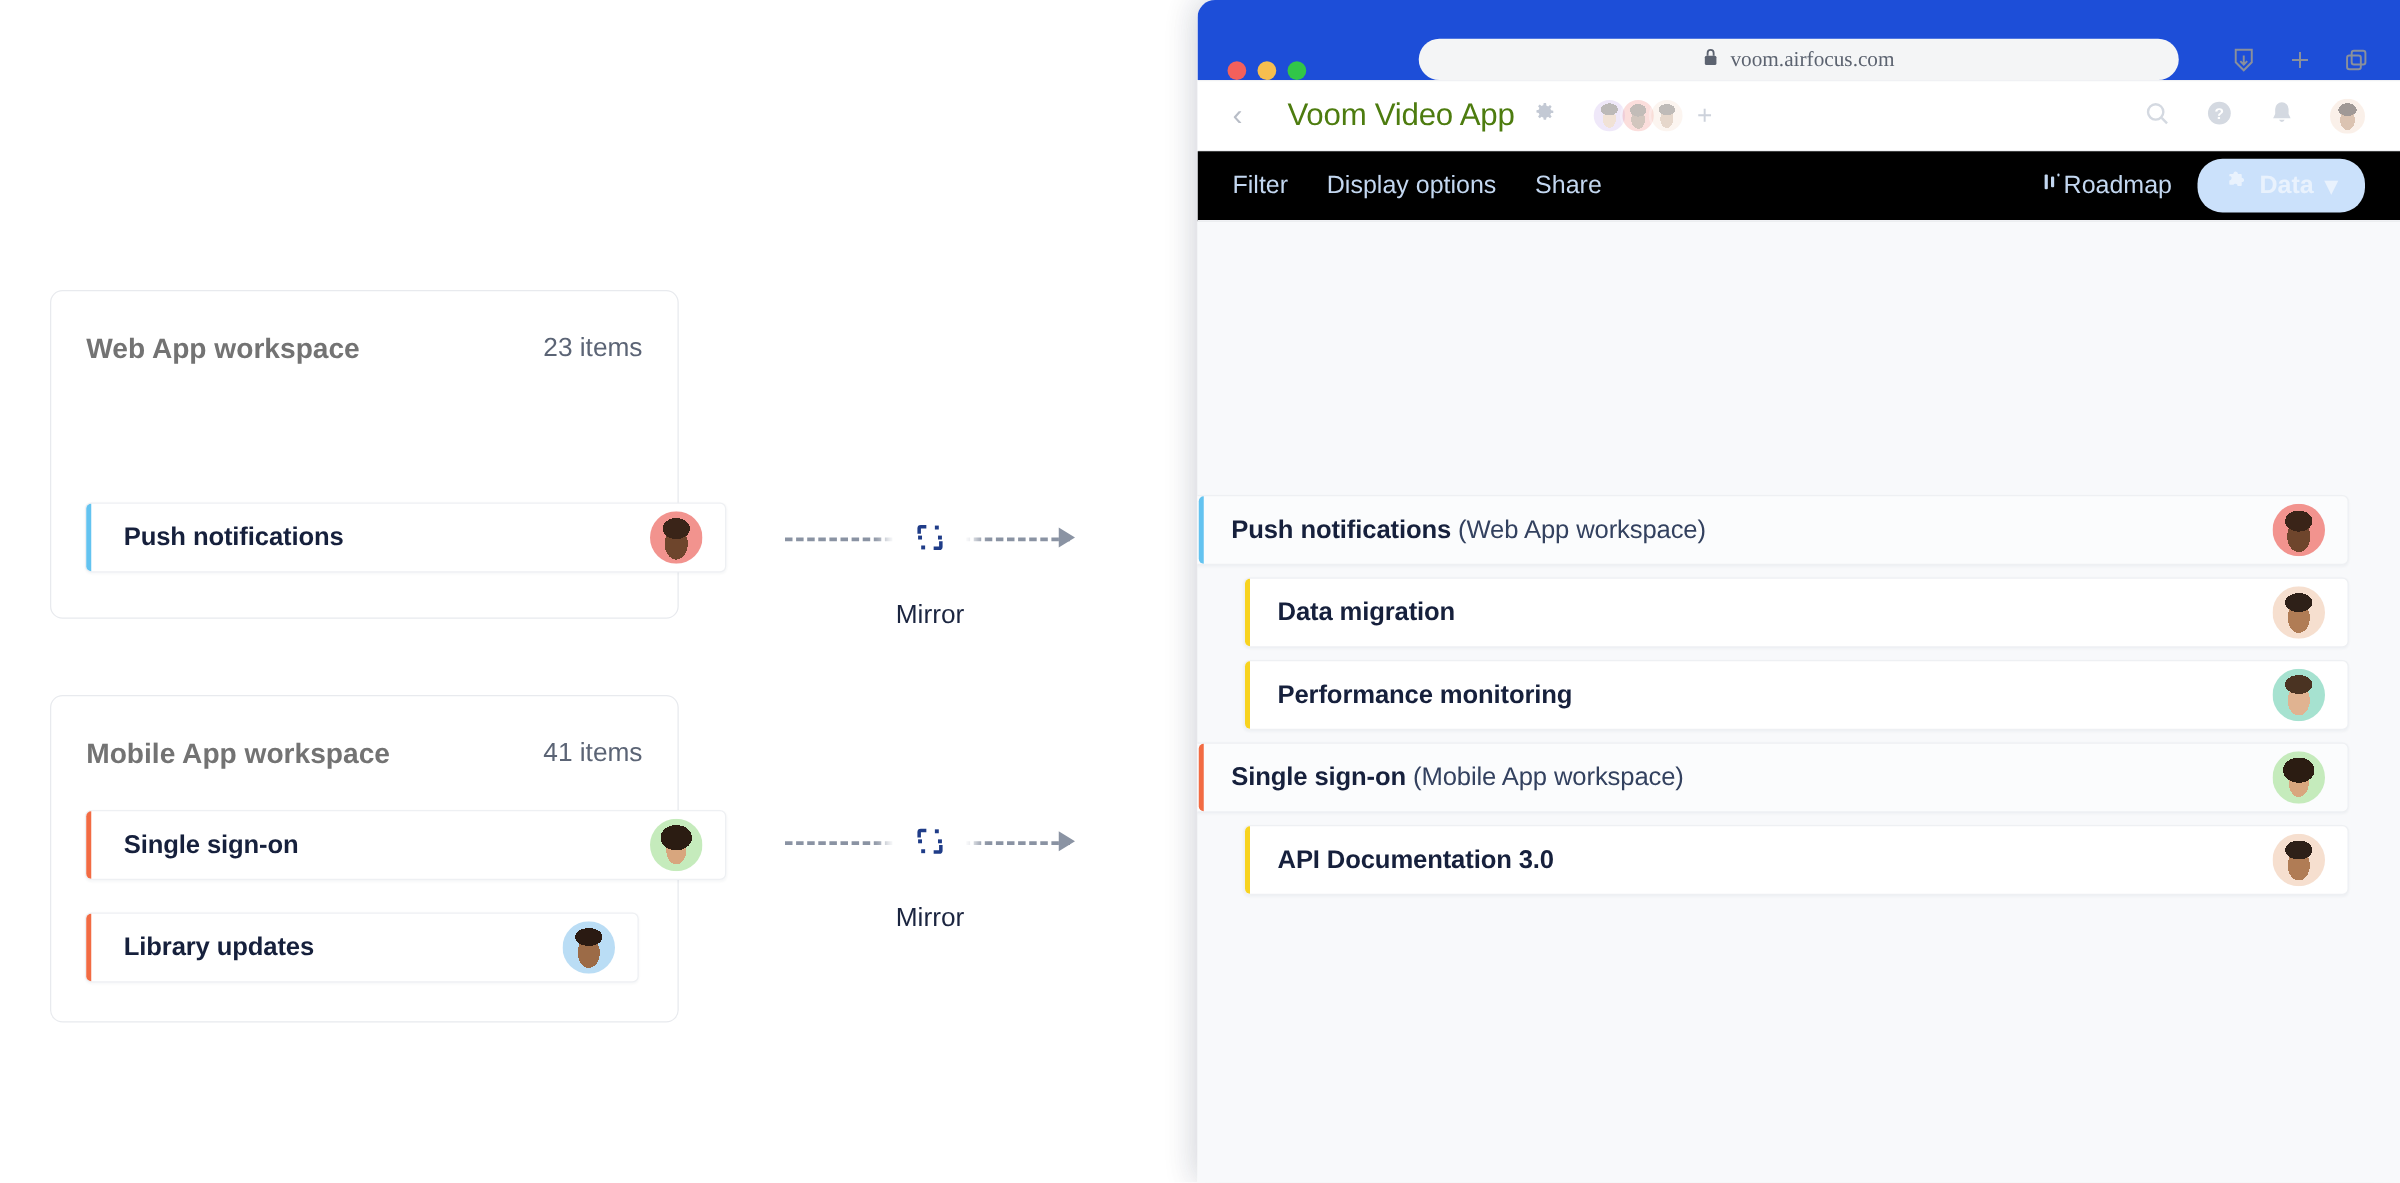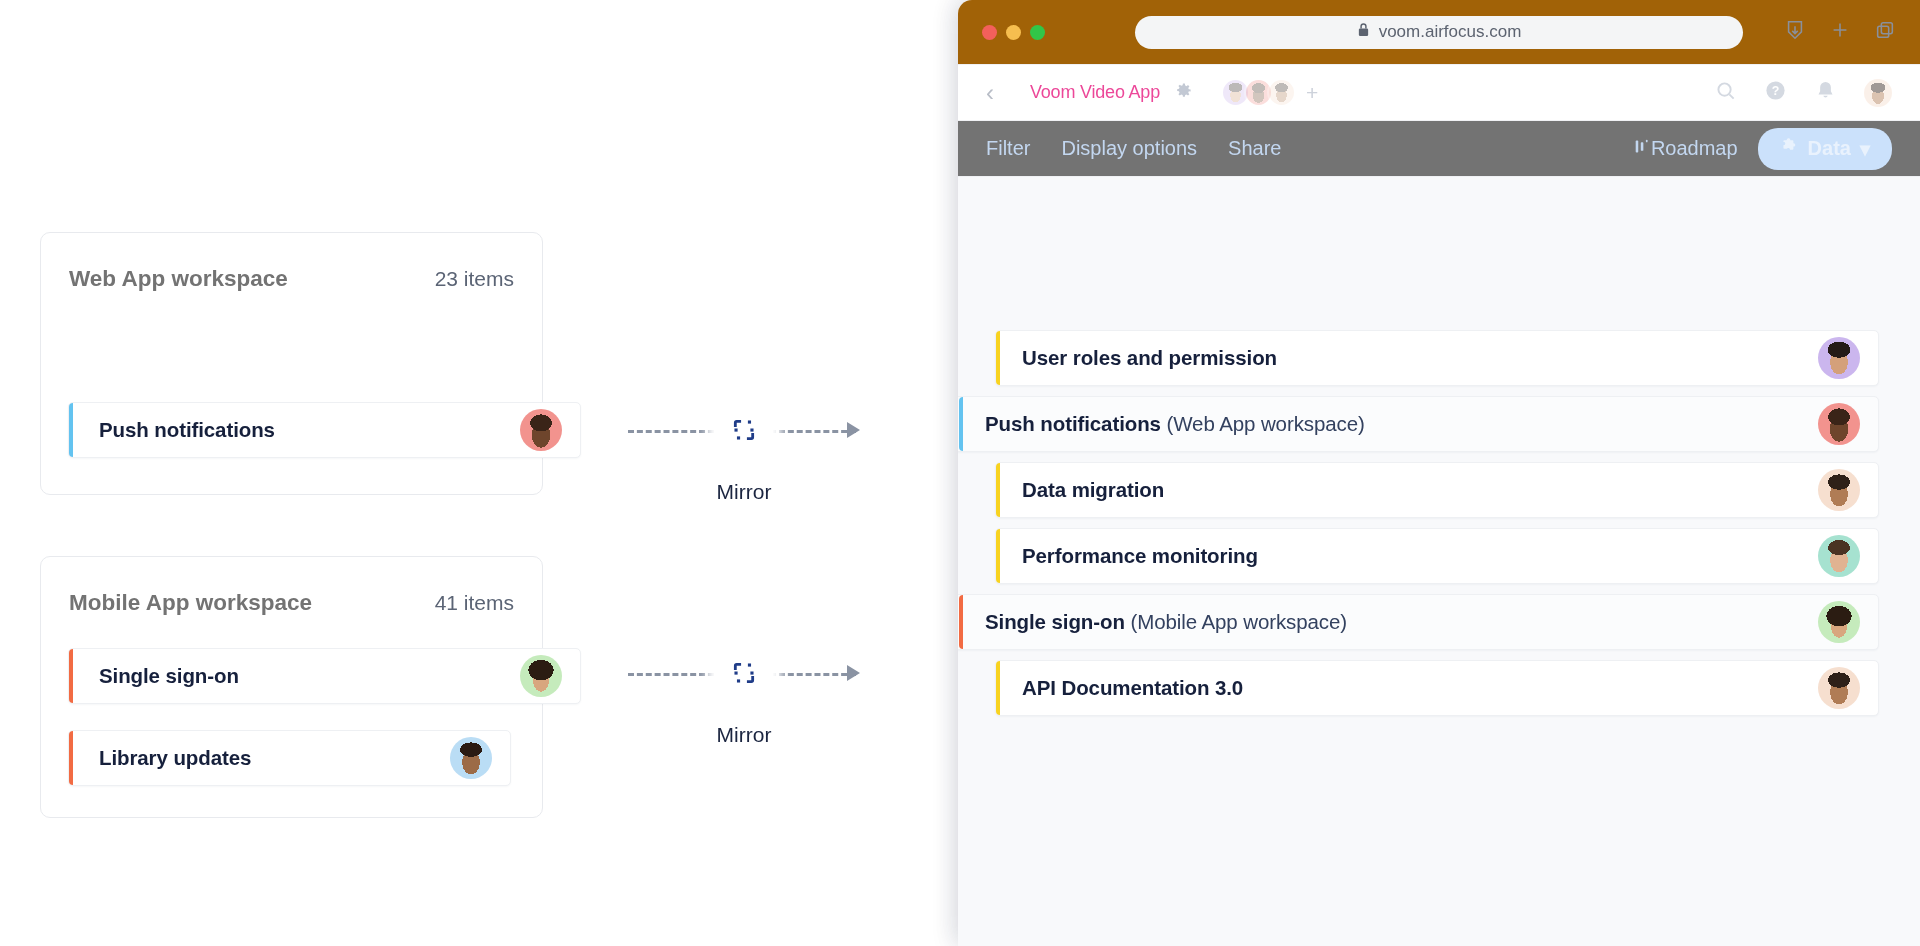--- a/index.html
+++ b/index.html
@@ -86,22 +86,23 @@
 
   
   .browser {
     position: absolute; left: 958px; top: 0; width: 962px; height: 946px;
     background: #fff;
     border-radius: 14px 0 0 0;
     box-shadow: -2px 0 26px rgba(30,40,70,0.13), 0 -2px 26px rgba(30,40,70,0.10);
     overflow: hidden;
   }
   .chrome-bar {
-    height: 64px; display: flex; align-items: center; padding: 0 24px; background: #a16207;
+    height: 64px; display: flex; align-items: flex-end; padding: 0 24px; background: #1d4ed8;
     position: relative;
+    font-family: Liberation Serif, serif;
   }
   .dots { display: flex; gap: 9px; align-items: center; }
   .dot { width: 15px; height: 15px; border-radius: 50%; }
   .dot.red { background: #F3605B; }
   .dot.yellow { background: #F6BE4F; }
   .dot.green { background: #31C648; }
 
   .urlbar {
     position: absolute; left: 50%; transform: translateX(-50%);
     width: 608px; height: 33px; background: #F4F5F6; border-radius: 17px;
@@ -109,31 +110,31 @@
     color: #5C6370; font-size: 17px;
   }
   .chrome-icons { margin-left: auto; display: flex; align-items: center; gap: 23px; color: #8A909B; }
 
   .app-bar {
     height: 57px; display: flex; align-items: center; padding: 0 28px;
     border-top: 1px solid #F0F1F4; border-bottom: 1px solid #F0F1F4; background: #fff;
     gap: 14px;
   }
   .back-chev { color: #B8BDC7; font-size: 24px; line-height: 1; }
-  .app-title { font-size: 18px; color: #ec4899; font-weight: 400; letter-spacing: -0.2px; margin-left: 22px; }
+  .app-title { font-size: 25px; color: #4d7c0f; font-weight: 400; letter-spacing: -0.2px; margin-left: 22px; }
   .gear { color: #C3C9D4; font-size: 19px; }
   .mini-avatars { display: flex; align-items: center; margin-left: 14px; }
   .mini-avatars .avatar { margin-left: -6px; opacity: .30; border: 2px solid #fff; }
   .mini-avatars .avatar:first-child { margin-left: 0; }
   .plus-small { color: #CDD2DB; font-size: 21px; margin-left: 10px; }
   .app-bar-right { margin-left: auto; display: flex; align-items: center; gap: 27px; color: #D4D9E1; }
 
   .tool-bar {
     height: 56px; display: flex; align-items: center; padding: 0 28px; gap: 31px;
-    border-bottom: 1px solid #F0F1F4; background: #737373;
+    border-bottom: 1px solid #F0F1F4; background: #000000;
   }
   .tool-link { font-size: 20px; color: #C3D7F0; font-weight: 400; }
   .tool-right { margin-left: auto; display: flex; align-items: center; gap: 20px; }
   .roadmap { font-size: 20px; color: #C3D7F0; display: flex; align-items: center; gap: 0; }
   .apps-btn {
     background: #CBE1FB; color: #E9F2FD; border-radius: 20px;
     padding: 9px 22px; font-size: 20px; font-weight: 700;
     display: flex; align-items: center; gap: 9px;
   }
 
@@ -328,29 +329,20 @@
               </svg>
           </span>
           <span>Data</span>
           <span>▾</span>
         </span>
       </span>
     </div>
 
     <div class="board">
 
-      <div class="b-row" style="left:37px;top:153px;width:884px">
-        <span class="bar bar-yellow"></span>
-        <span class="blabel">
-          <span>User roles and permission</span><span class="sub"></span>
-        </span>
-        <span class="av">
-            <span class="avatar a-purple" style="width:42px;height:42px;display:block"></span>
-          </span>
-      </div>
 
       <div class="b-row" style="left:-55px;top:219px;width:976px;background:#FBFCFD">
         <span class="bar" style="background:#63C3F0;left:55px"></span>
         <span class="blabel" style="margin-left:81px">
           <span>Push notifications</span><span class="sub"> (Web App workspace)</span>
         </span>
         <span class="av">
             <span class="avatar a-pink" style="width:42px;height:42px;display:block"></span>
           </span>
       </div>

